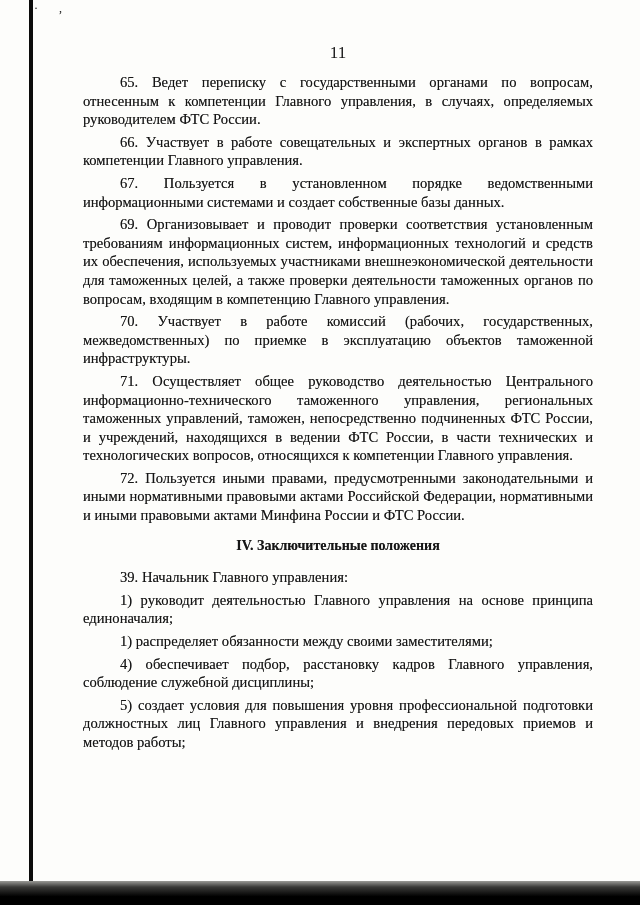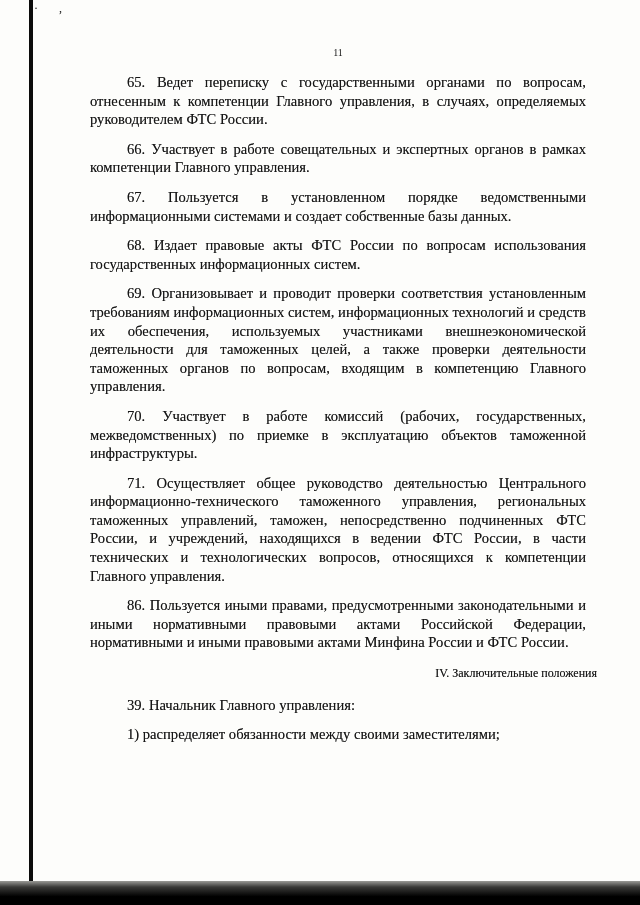--- a/index.html
+++ b/index.html
@@ -35,58 +35,60 @@
     white-space: pre;
   }
   
   .page-inner {
     position: absolute;
     left: 79px; top: 44px;
     width: 518px;
   }
   .page-number {
     text-align: center;
-    font-size: 10px;
+    font-size: 17px;
     line-height: 18px;
     margin: 0 0 11px 0;
   }
   p.para {
-    margin: 11px;
+    margin: 4px;
     font-size: 14.6px;
     line-height: 18.6px;
     text-align: justify;
     text-indent: 37px;
     text-shadow: 0 0 0.5px rgba(0,0,0,0.5);
   }
   h3.section-heading {
     margin: 12px 0 13px 0;
-    text-align: right;
-    font-size: 12px;
-    font-weight: 400;
+    text-align: center;
+    font-size: 14px;
+    font-weight: 700;
     line-height: 18.6px;
     text-shadow: 0 0 0.4px rgba(0,0,0,0.5);
   }
 </style>
 </head>
 <body>
 
 <div class="corner-marks">· ,</div>
 <div class="scan-line-left"></div>
 
 <div class="page-inner">
   <div class="page-number">11</div>
 
   <p class="para">65. Ведет переписку с государственными органами по вопросам, отнесенным к компетенции Главного управления, в случаях, определяемых руководителем ФТС России.</p>
   <p class="para">66. Участвует в работе совещательных и экспертных органов в рамках компетенции Главного управления.</p>
   <p class="para">67. Пользуется в установленном порядке ведомственными информационными системами и создает собственные базы данных.</p>
-  <p class="para">68. Издает правовые акты ФТС России по вопросам использования государственных информационных систем.</p>
   <p class="para">69. Организовывает и проводит проверки соответствия установленным требованиям информационных систем, информационных технологий и средств их обеспечения, используемых участниками внешнеэкономической деятельности для таможенных целей, а также проверки деятельности таможенных органов по вопросам, входящим в компетенцию Главного управления.</p>
   <p class="para">70. Участвует в работе комиссий (рабочих, государственных, межведомственных) по приемке в эксплуатацию объектов таможенной инфраструктуры.</p>
   <p class="para">71. Осуществляет общее руководство деятельностью Центрального информационно-технического таможенного управления, региональных таможенных управлений, таможен, непосредственно подчиненных ФТС России, и учреждений, находящихся в ведении ФТС России, в части технических и технологических вопросов, относящихся к компетенции Главного управления.</p>
-  <p class="para">86. Пользуется иными правами, предусмотренными законодательными и иными нормативными правовыми актами Российской Федерации, нормативными и иными правовыми актами Минфина России и ФТС России.</p>
+  <p class="para">72. Пользуется иными правами, предусмотренными законодательными и иными нормативными правовыми актами Российской Федерации, нормативными и иными правовыми актами Минфина России и ФТС России.</p>
 
   <h3 class="section-heading">IV. Заключительные положения</h3>
 
   <p class="para">39. Начальник Главного управления:</p>
+  <p class="para">1) руководит деятельностью Главного управления на основе принципа единоначалия;</p>
   <p class="para">1) распределяет обязанности между своими заместителями;</p>
+  <p class="para">4) обеспечивает подбор, расстановку кадров Главного управления, соблюдение служебной дисциплины;</p>
+  <p class="para">5) создает условия для повышения уровня профессиональной подготовки должностных лиц Главного управления и внедрения передовых приемов и методов работы;</p>
 </div>
 
 <div class="scan-bar-bottom"></div>
 
 </body></html>

